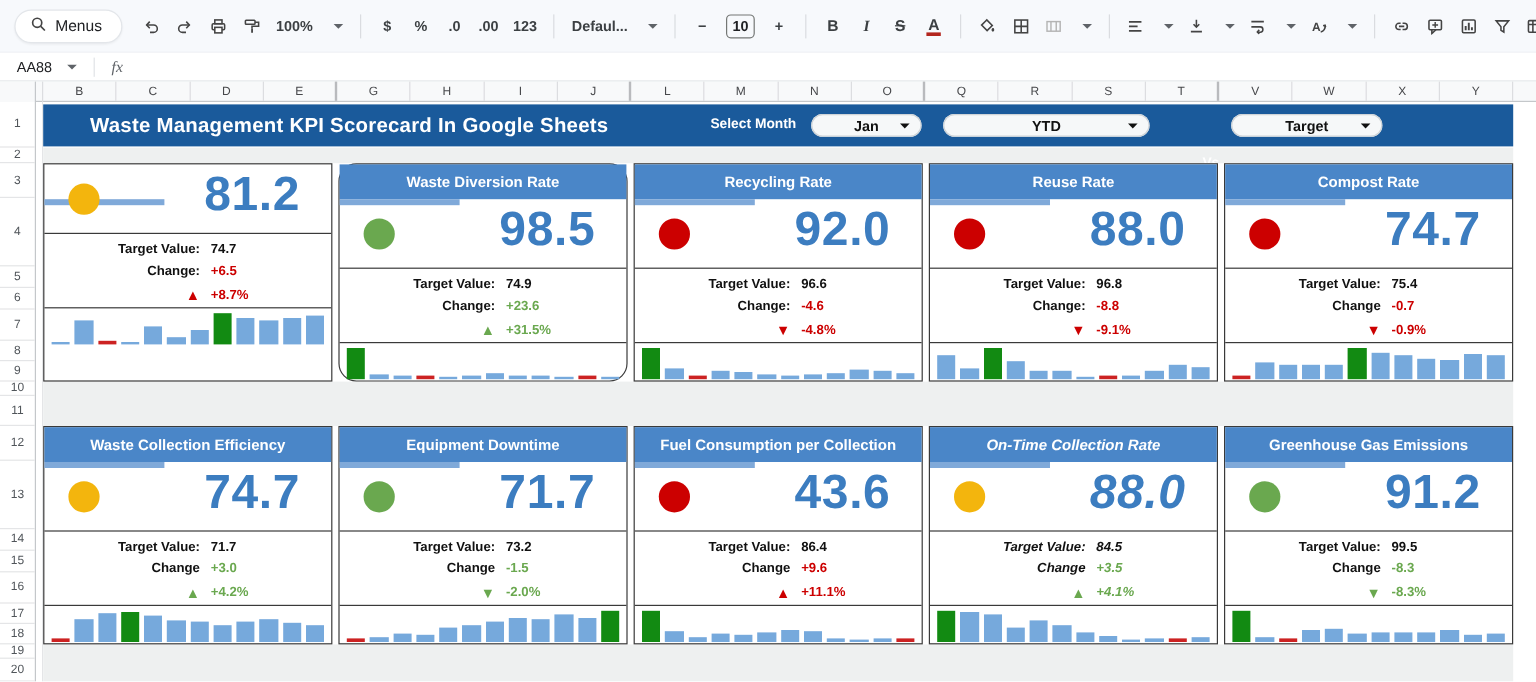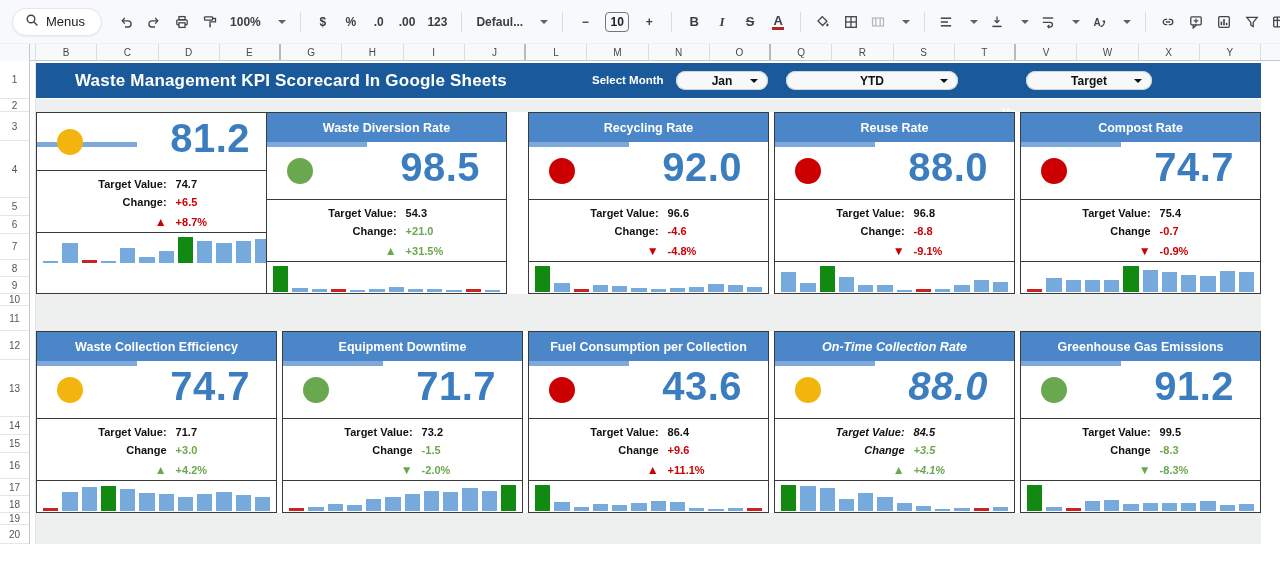--- a/index.html
+++ b/index.html
@@ -298,20 +298,28 @@
             </svg>
           </span>
           <span class="caret"></span>
         </span>
         <span class="tbtn lbl">
           <span>Σ</span>
         </span>
       </span>
   </div>
 
+  <div class="fbar">
+    <div class="namebox">
+      <span>AA88</span>
+      <span class="caret"></span>
+    </div>
+    <div class="fsep"></div>
+    <div class="fx">fx</div>
+  </div>
 
   <div class="sheet">
     <div class="colheads" id="colHeads">
         <div class="corner"></div>
         <div class="sliver"></div>
         <div class="chead">B</div>
         <div class="chead">C</div>
         <div class="chead">D</div>
         <div class="chead brk">E</div>
         <div class="chead">G</div>
@@ -407,37 +415,37 @@
               <div class="bar" style="height:15px;background:#76A9DC"></div>
               <div class="bar" style="height:6px;background:#76A9DC"></div>
               <div class="bar" style="height:12px;background:#76A9DC"></div>
               <div class="bar" style="height:26px;background:#128A12"></div>
               <div class="bar" style="height:22px;background:#76A9DC"></div>
               <div class="bar" style="height:20px;background:#76A9DC"></div>
               <div class="bar" style="height:22px;background:#76A9DC"></div>
               <div class="bar" style="height:24px;background:#76A9DC"></div>
             </div>
           </div>
-          <div class="card" style="left: 230px; top: 51px;">
+          <div class="card" style="left: 246px; top: 51px; border-radius: 15px;">
             <div class="card-head">
               <span>Waste Diversion Rate</span>
             </div>
             <div class="card-tab"></div>
             <div class="vrow">
               <span class="dot" style="background:#6AA84F"></span>
               <span class="bigval">98.5</span>
             </div>
             <div class="stats">
               <div class="srow">
                 <span class="slab">Target Value:</span>
-                <span class="sv">54.3</span>
+                <span class="sv">74.9</span>
               </div>
               <div class="srow">
                 <span class="slab">Change:</span>
-                <span class="sv" style="color:#6AA84F">+21.0</span>
+                <span class="sv" style="color:#6AA84F">+23.6</span>
               </div>
               <div class="srow last">
                 <span class="slab tri" style="color:#6AA84F">▲</span>
                 <span class="sv" style="color:#6AA84F">+31.5%</span>
               </div>
             </div>
             <div class="spark">
               <div class="bar" style="height:26px;background:#128A12"></div>
               <div class="bar" style="height:4px;background:#76A9DC"></div>
               <div class="bar" style="height:3px;background:#76A9DC"></div>

